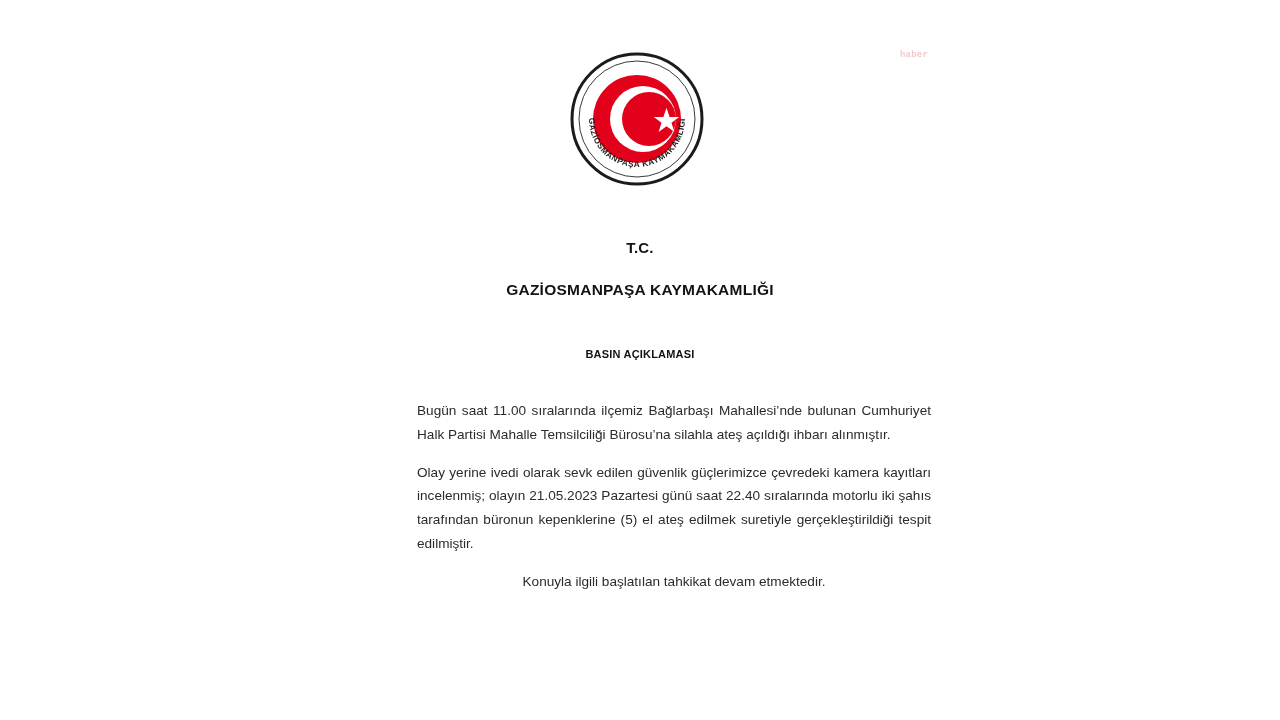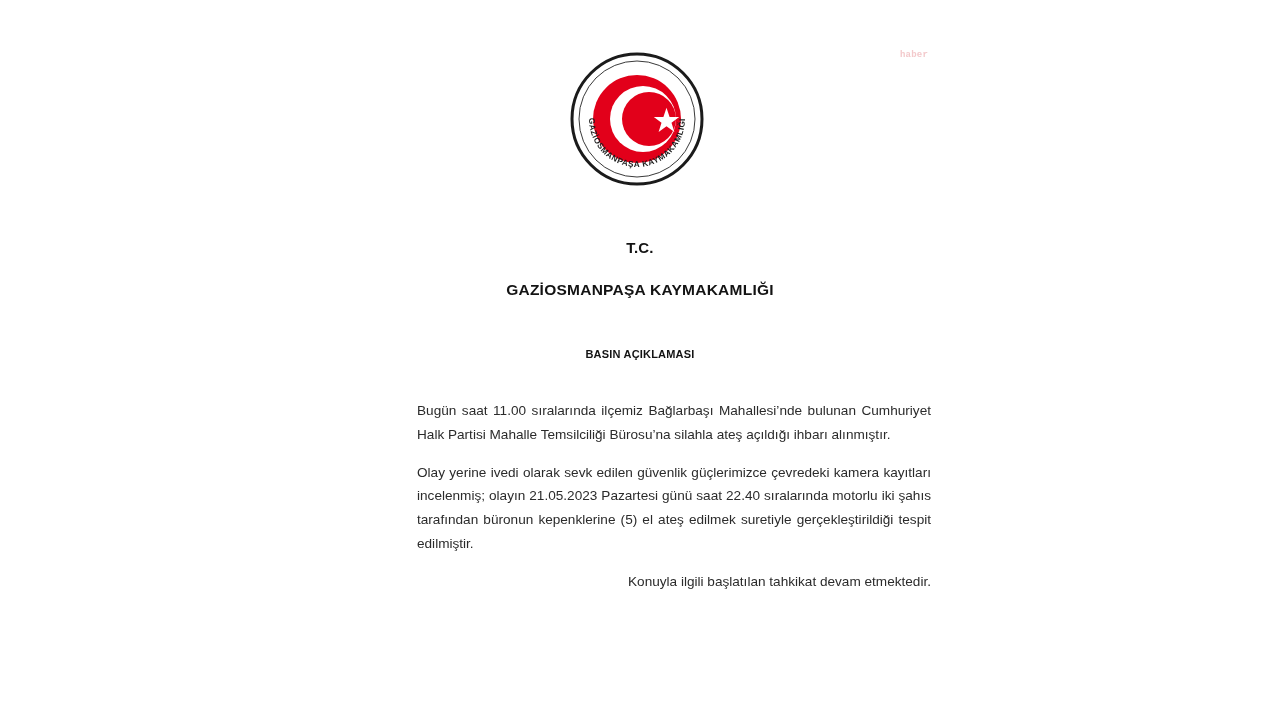--- a/index.html
+++ b/index.html
@@ -103,21 +103,21 @@
     line-height: 23.8px;
     color: #2b2b2b;
     text-align: justify;
     text-justify: inter-word;
     font-weight: 400;
   }
   .para:last-child {
     margin-bottom: 0;
   }
   .para.nojustify {
-    text-align: right;
+    text-align: center;
   }
 </style>
 </head>
 <body>
 
 <div class="page">
 
   <div class="watermark">haber</div>
 
   <div class="emblem-wrap">

